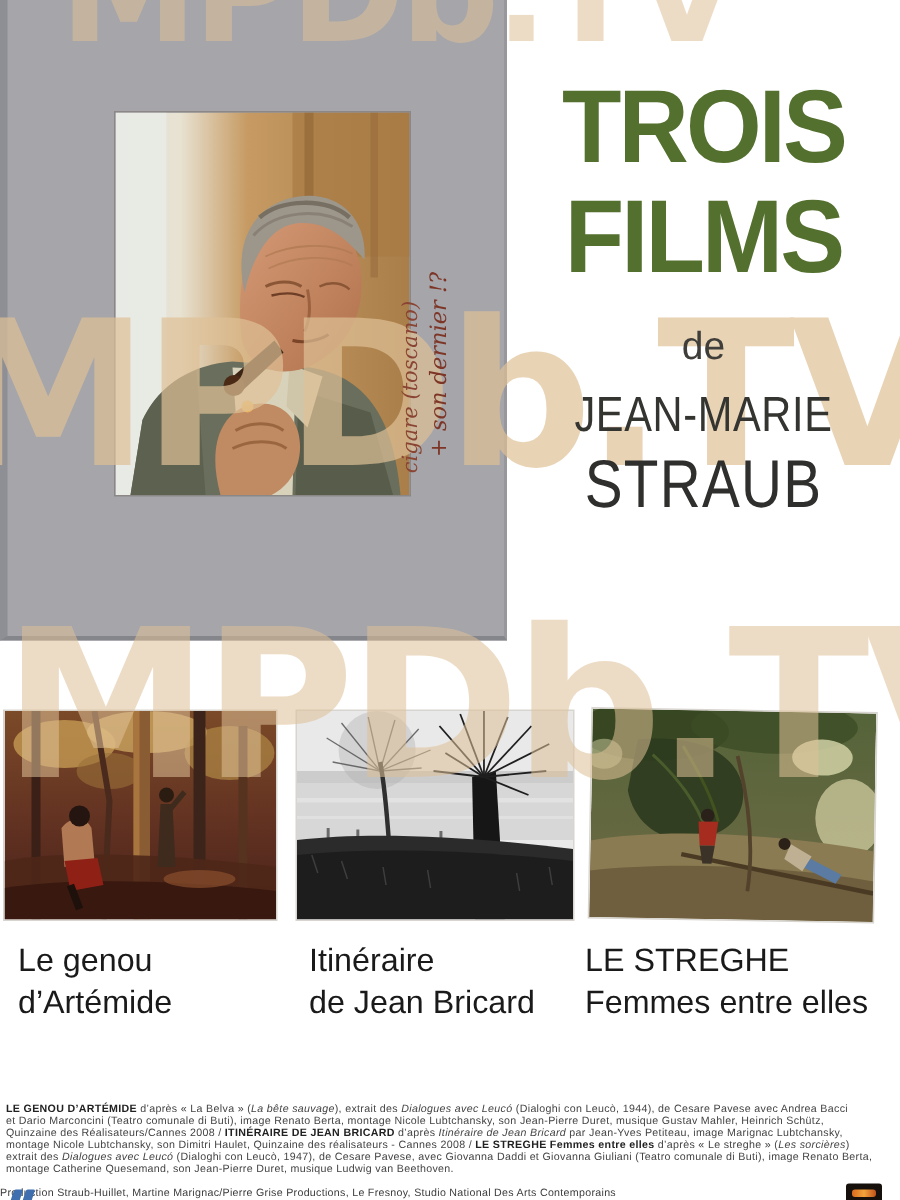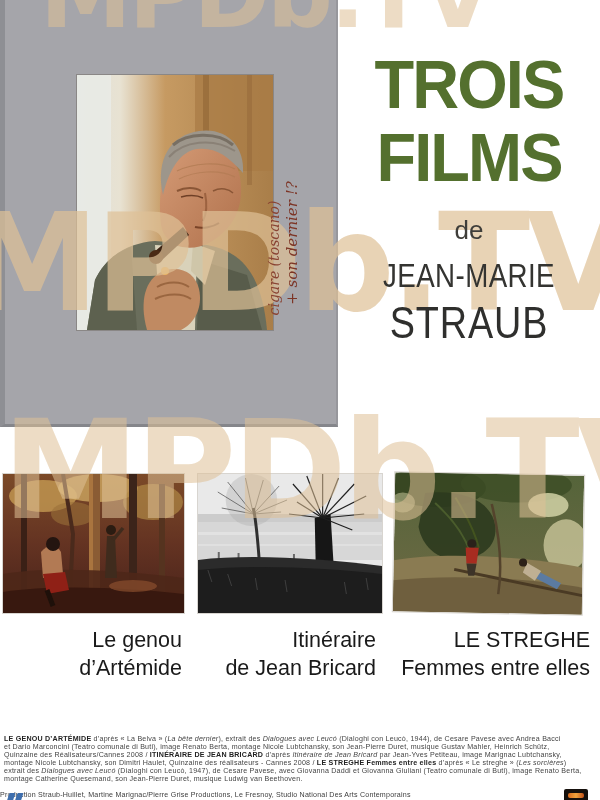--- a/index.html
+++ b/index.html
@@ -29,21 +29,21 @@
         transform:scaleX(.84);letter-spacing:.5px;}
   .t-straub{position:absolute;left:0;top:297px;width:100%;font-size:45px;color:#2f2f2d;
         transform:scaleX(.84);letter-spacing:1px;}
   
   .still{position:absolute;top:474px;height:139px;z-index:4;outline:1px solid #d8d5d0;}
   .still svg{display:block;width:100%;height:100%;}
   .still-1{left:3px;width:181px;}
   .still-2{left:198px;width:184px;}
   .still-3{left:394px;width:189px;transform:rotate(1deg);}
   
-  .caption{position:absolute;top:627px;text-align:right;z-index:10;color:#1a1a1a;
+  .caption{position:absolute;top:627px;text-align:left;z-index:10;color:#1a1a1a;
            font-size:21.5px;line-height:27.5px;}
   .cap-1{left:12px;width:170px;}
   .cap-2{left:206px;width:170px;}
   .cap-3{left:390px;width:200px;}
   
   .credits{position:absolute;left:4px;top:735px;width:592px;z-index:10;color:#444;
            font-size:7.1px;line-height:8.1px;letter-spacing:.22px;white-space:nowrap;}
   .credits .b{font-weight:bold;color:#222;}
   .credits .i{font-style:italic;}
   .production{position:absolute;left:0;top:791px;width:600px;text-align:left;z-index:10;
@@ -242,21 +242,21 @@
   <div class="caption cap-2">
     <div>Itinéraire</div>
     <div>de Jean Bricard</div>
   </div>
   <div class="caption cap-3">
     <div>LE STREGHE</div>
     <div>Femmes entre elles</div>
   </div>
 
   <div class="credits" id="credits">
-      <div><span class="b">LE GENOU D’ARTÉMIDE</span><span> d’après « La Belva » (</span><span class="i">La bête dernier</span><span>), extrait des </span><span class="i">Dialogues avec Leucó</span><span> (Dialoghi con Leucò, 1944), de Cesare Pavese avec Andrea Bacci</span></div>
+      <div><span class="b">LE GENOU D’ARTÉMIDE</span><span> d’après « La Belva » (</span><span class="i">La bête sauvage</span><span>), extrait des </span><span class="i">Dialogues avec Leucó</span><span> (Dialoghi con Leucò, 1944), de Cesare Pavese avec Andrea Bacci</span></div>
       <div><span>et Dario Marconcini (Teatro comunale di Buti), image Renato Berta, montage Nicole Lubtchansky, son Jean-Pierre Duret, musique Gustav Mahler, Heinrich Schütz,</span></div>
       <div><span>Quinzaine des Réalisateurs/Cannes 2008 / </span><span class="b">ITINÉRAIRE DE JEAN BRICARD</span><span> d’après </span><span class="i">Itinéraire de Jean Bricard</span><span> par Jean-Yves Petiteau, image Marignac Lubtchansky,</span></div>
       <div><span>montage Nicole Lubtchansky, son Dimitri Haulet, Quinzaine des réalisateurs - Cannes 2008 / </span><span class="b">LE STREGHE Femmes entre elles</span><span> d’après « Le streghe » (</span><span class="i">Les sorcières</span><span>)</span></div>
       <div><span>extrait des </span><span class="i">Dialogues avec Leucó</span><span> (Dialoghi con Leucò, 1947), de Cesare Pavese, avec Giovanna Daddi et Giovanna Giuliani (Teatro comunale di Buti), image Renato Berta,</span></div>
       <div><span>montage Catherine Quesemand, son Jean-Pierre Duret, musique Ludwig van Beethoven.</span></div>
     </div>
   <div class="production">Production Straub-Huillet, Martine Marignac/Pierre Grise Productions, Le Fresnoy, Studio National Des Arts Contemporains</div>
 
   <div class="logo-bl">
       <i></i>

